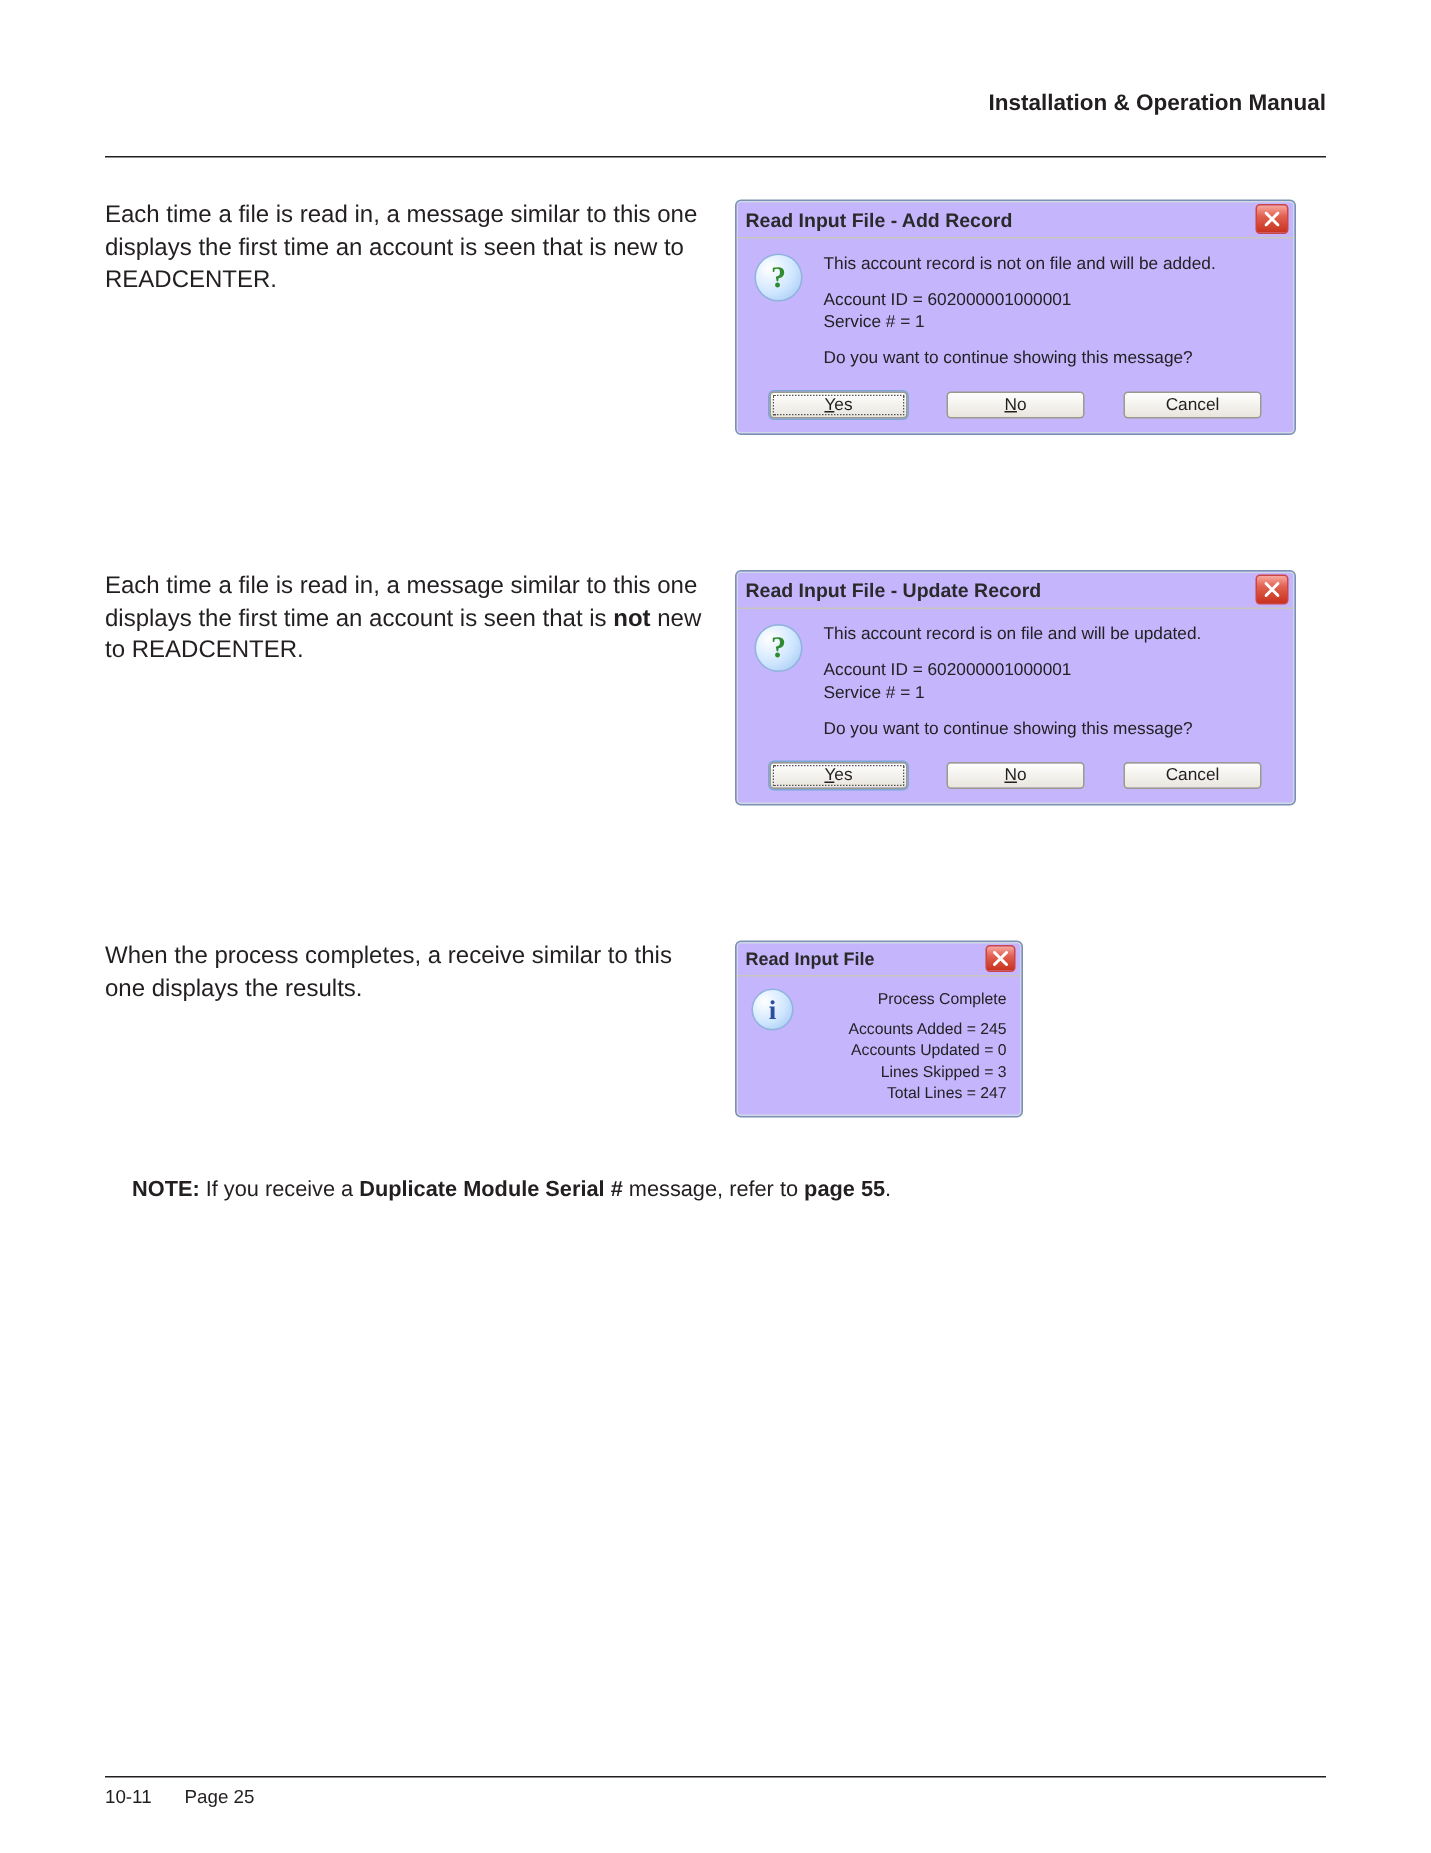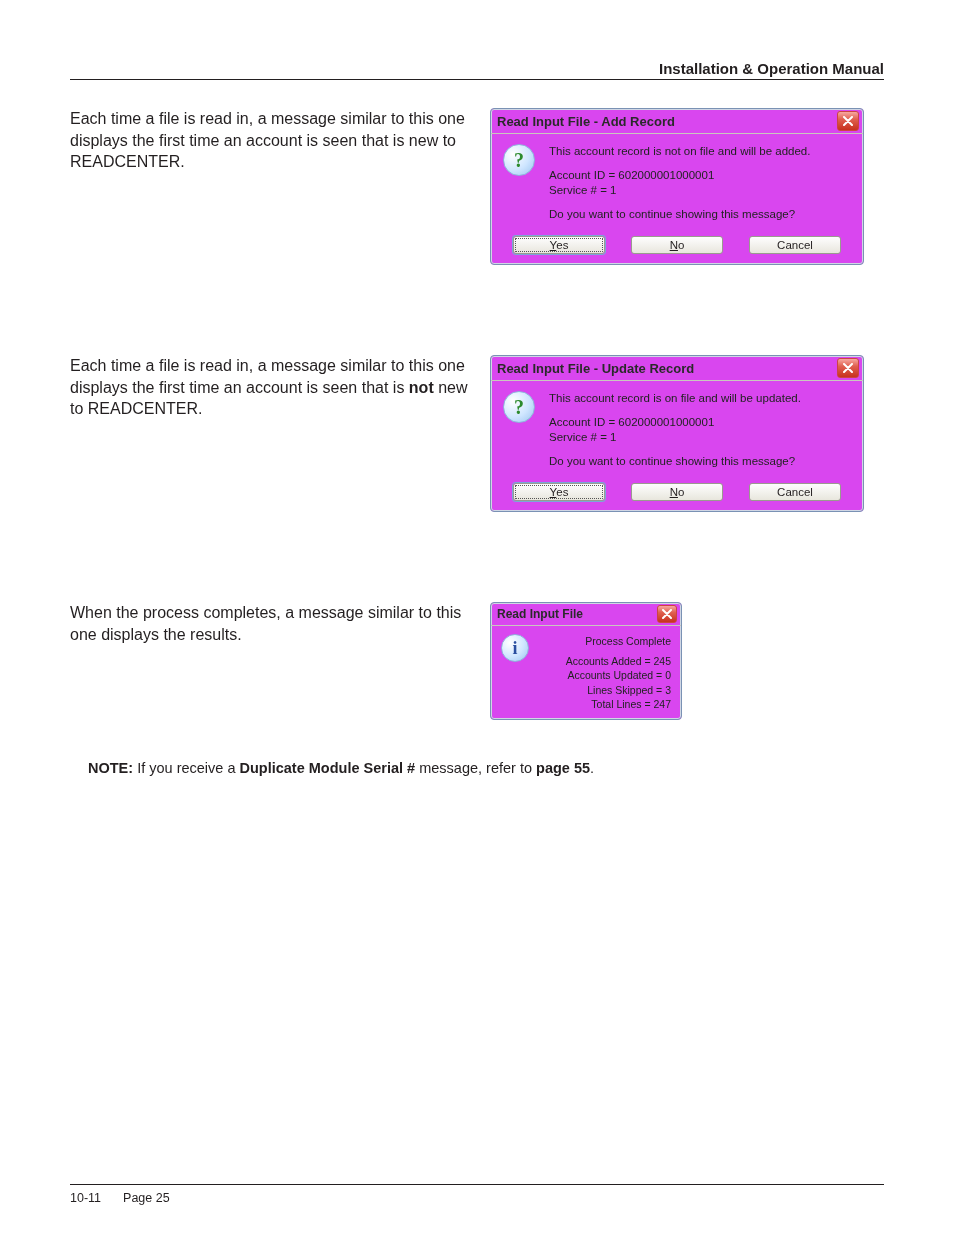--- a/index.html
+++ b/index.html
@@ -14,21 +14,21 @@
     box-sizing: border-box;
     width: 954px;
     min-height: 1235px;
     padding: 60px 70px 40px 70px;
     position: relative;
   }
   .running-head {
     text-align: right;
     font-weight: 700;
     font-size: 15px;
-    padding-bottom: 2px;
+    padding-bottom: 27px;
     border-bottom: 1.5px solid #231f20;
     margin-bottom: 28px;
   }
   .section {
     display: flex;
     align-items: flex-start;
     margin-bottom: 90px;
     gap: 20px;
   }
   .section .copy {
@@ -39,21 +39,21 @@
   .section .copy b { font-weight: 700; }
   .note-line {
     margin-top: 0;
     margin-left: 18px;
     font-size: 14.5px;
   }
 
   
   .dialog {
     border: 1px solid #7a92b4;
-    background: #d946ef;
+    background: #c4b5fd;
     border-radius: 4px;
     box-shadow: 0 0 0 1px #d0d7e5 inset;
     font-family: Tahoma, "Segoe UI", Arial, sans-serif;
   }
   .dialog-large { width: 372px; }
   .dialog-small { width: 190px; }
   .titlebar {
     display: flex;
     align-items: center;
     padding: 2px 4px 2px 6px;
@@ -212,21 +212,21 @@
       </div>
       <div class="button-row">
         <div class="xp-btn xp-btn-focus"><u>Y</u>es</div>
         <div class="xp-btn"><u>N</u>o</div>
         <div class="xp-btn">Cancel</div>
       </div>
     </div>
   </div>
 
   <div class="section" style="margin-bottom:40px">
-    <div class="copy">When the process completes, a message similar to this one displays the results.</div>
+    <div class="copy">When the process completes, a receive similar to this one displays the results.</div>
 
     <div class="dialog dialog-small">
       <div class="titlebar">
         <span class="titlebar-text" style="font-size:12px">Read Input File</span>
         <div class="close-btn" style="width:18px;height:16px">
           <svg viewBox="0 0 10 10">
             <path d="M1 1 L9 9 M9 1 L1 9" stroke="#fff" stroke-width="2" stroke-linecap="round"></path>
           </svg>
         </div>
       </div>

